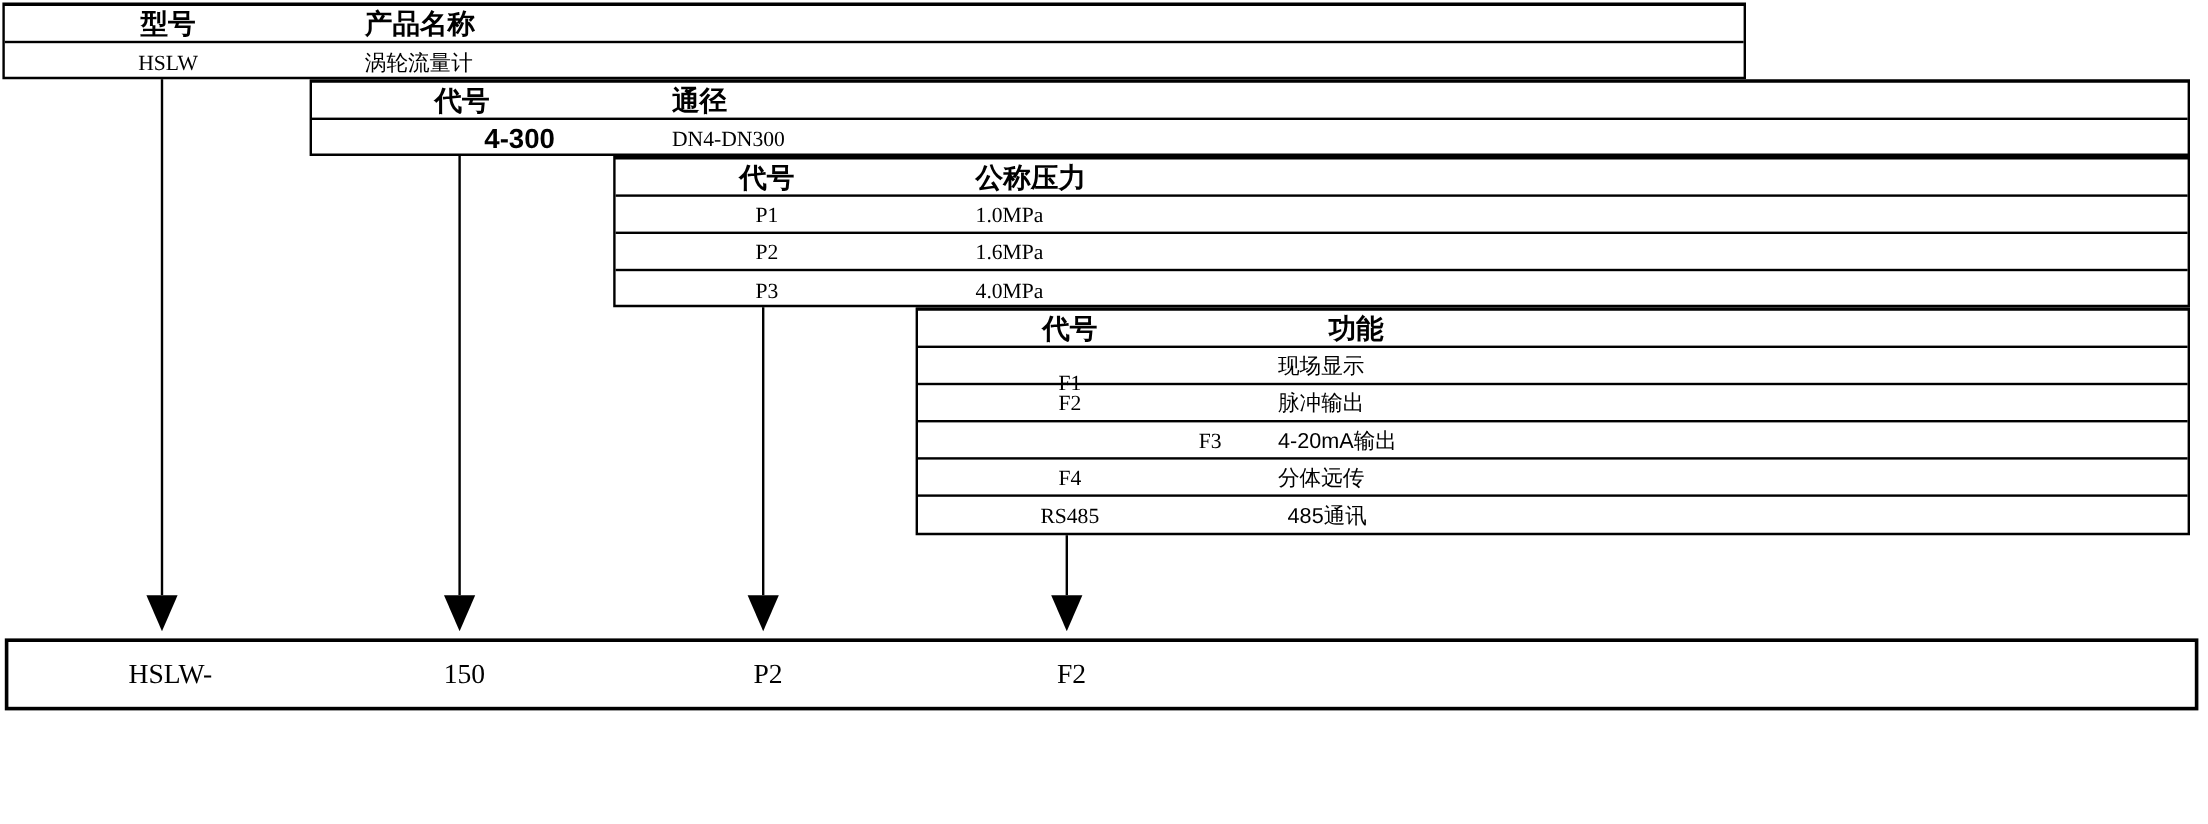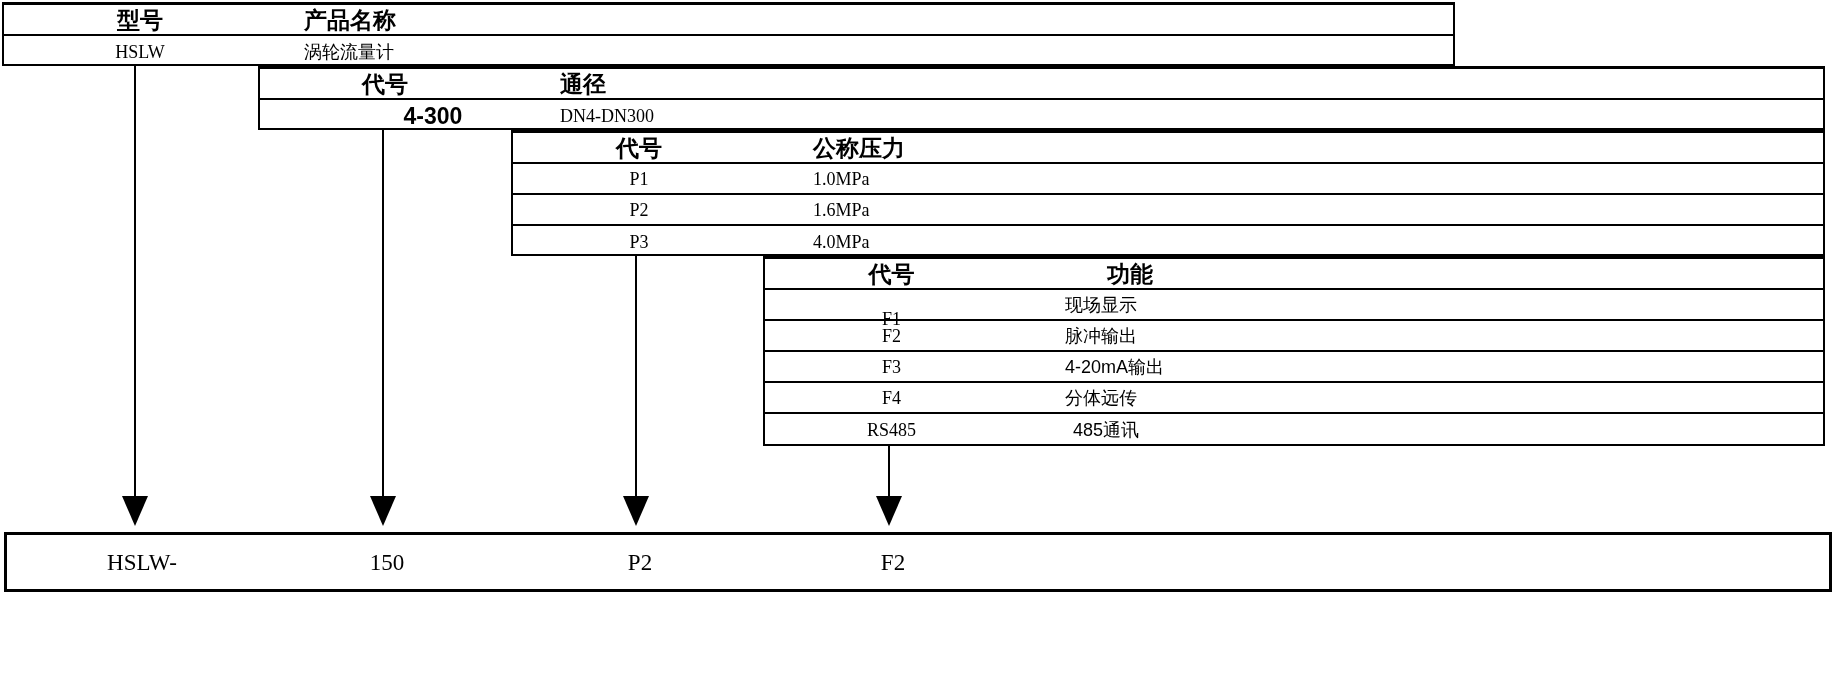--- a/index.html
+++ b/index.html
@@ -155,21 +155,21 @@
     </div>
     <div class="row">
       <span class="cell code val" style="left:0px; width:253px;margin-top:14px;">F1</span>
       <span class="cell desc val cjk" style="left:300px;">现场显示</span>
     </div>
     <div class="row">
       <span class="cell code val" style="left:0px; width:253px;">F2</span>
       <span class="cell desc val cjk" style="left:300px;">脉冲输出</span>
     </div>
     <div class="row">
-      <span class="cell code val" style="left:0px; width:253px;">F3</span>
+      <span class="cell code val" style="left:0px; width:253px;text-align:right;">F3</span>
       <span class="cell desc val cjk" style="left:300px;">4-20mA输出</span>
     </div>
     <div class="row">
       <span class="cell code val" style="left:0px; width:253px;">F4</span>
       <span class="cell desc val cjk" style="left:300px;">分体远传</span>
     </div>
     <div class="row">
       <span class="cell code val" style="left:0px; width:253px;">RS485</span>
       <span class="cell desc val cjk" style="left:308px;text-align:center;">485通讯</span>
     </div>

